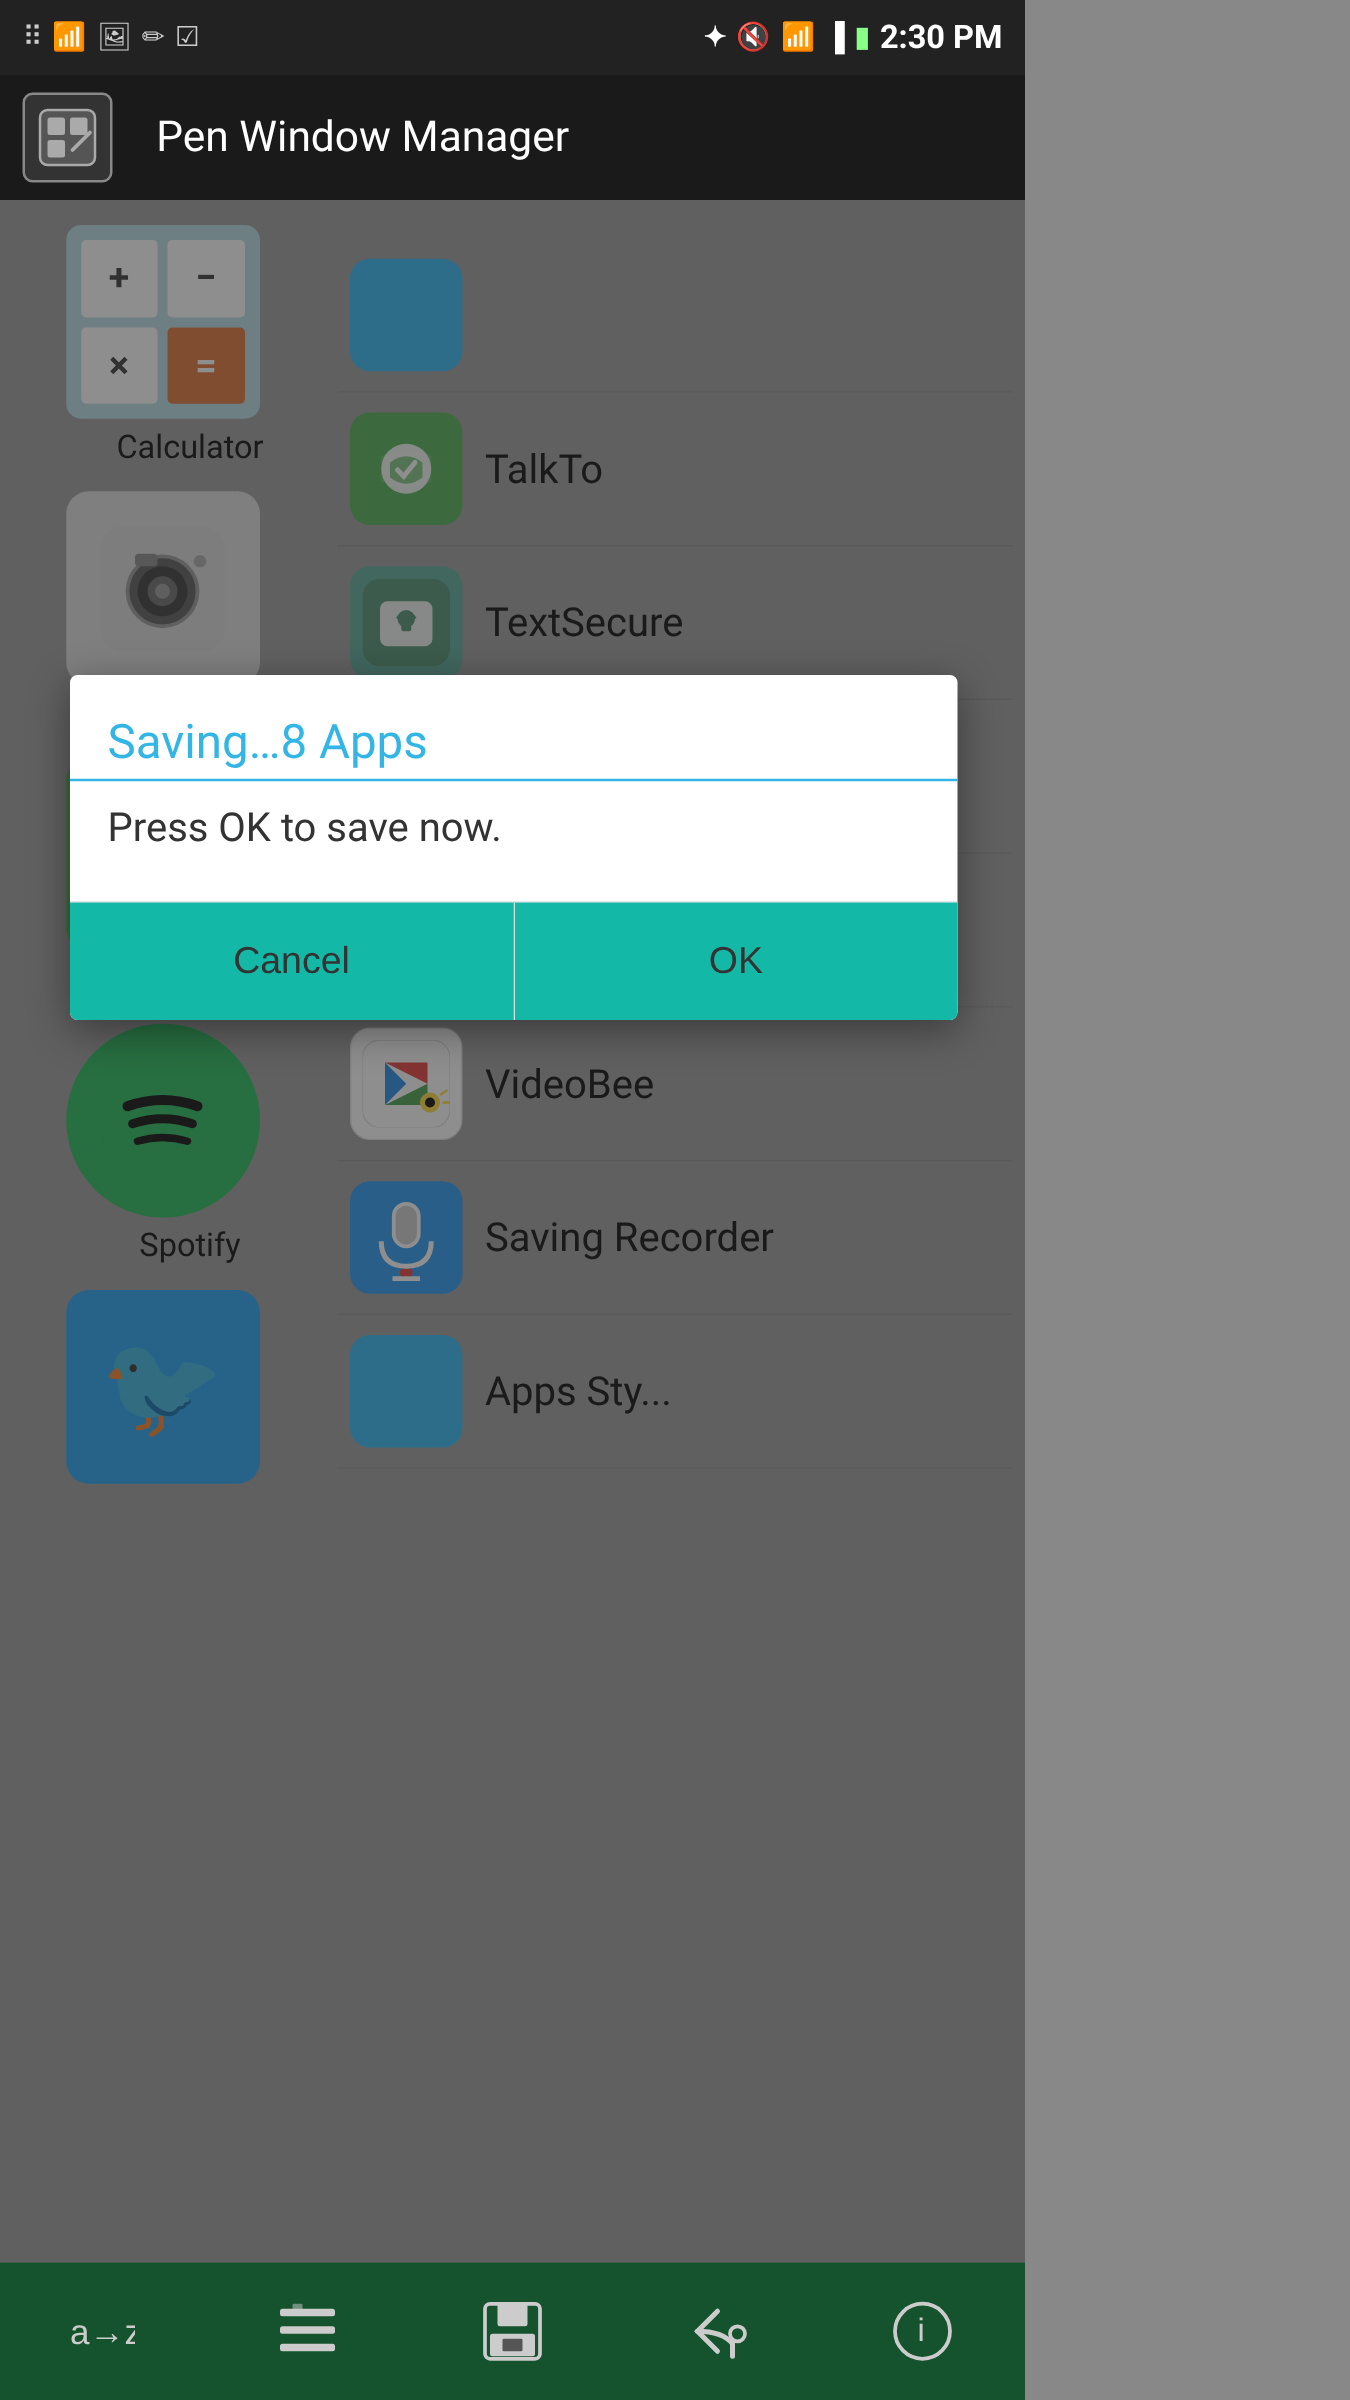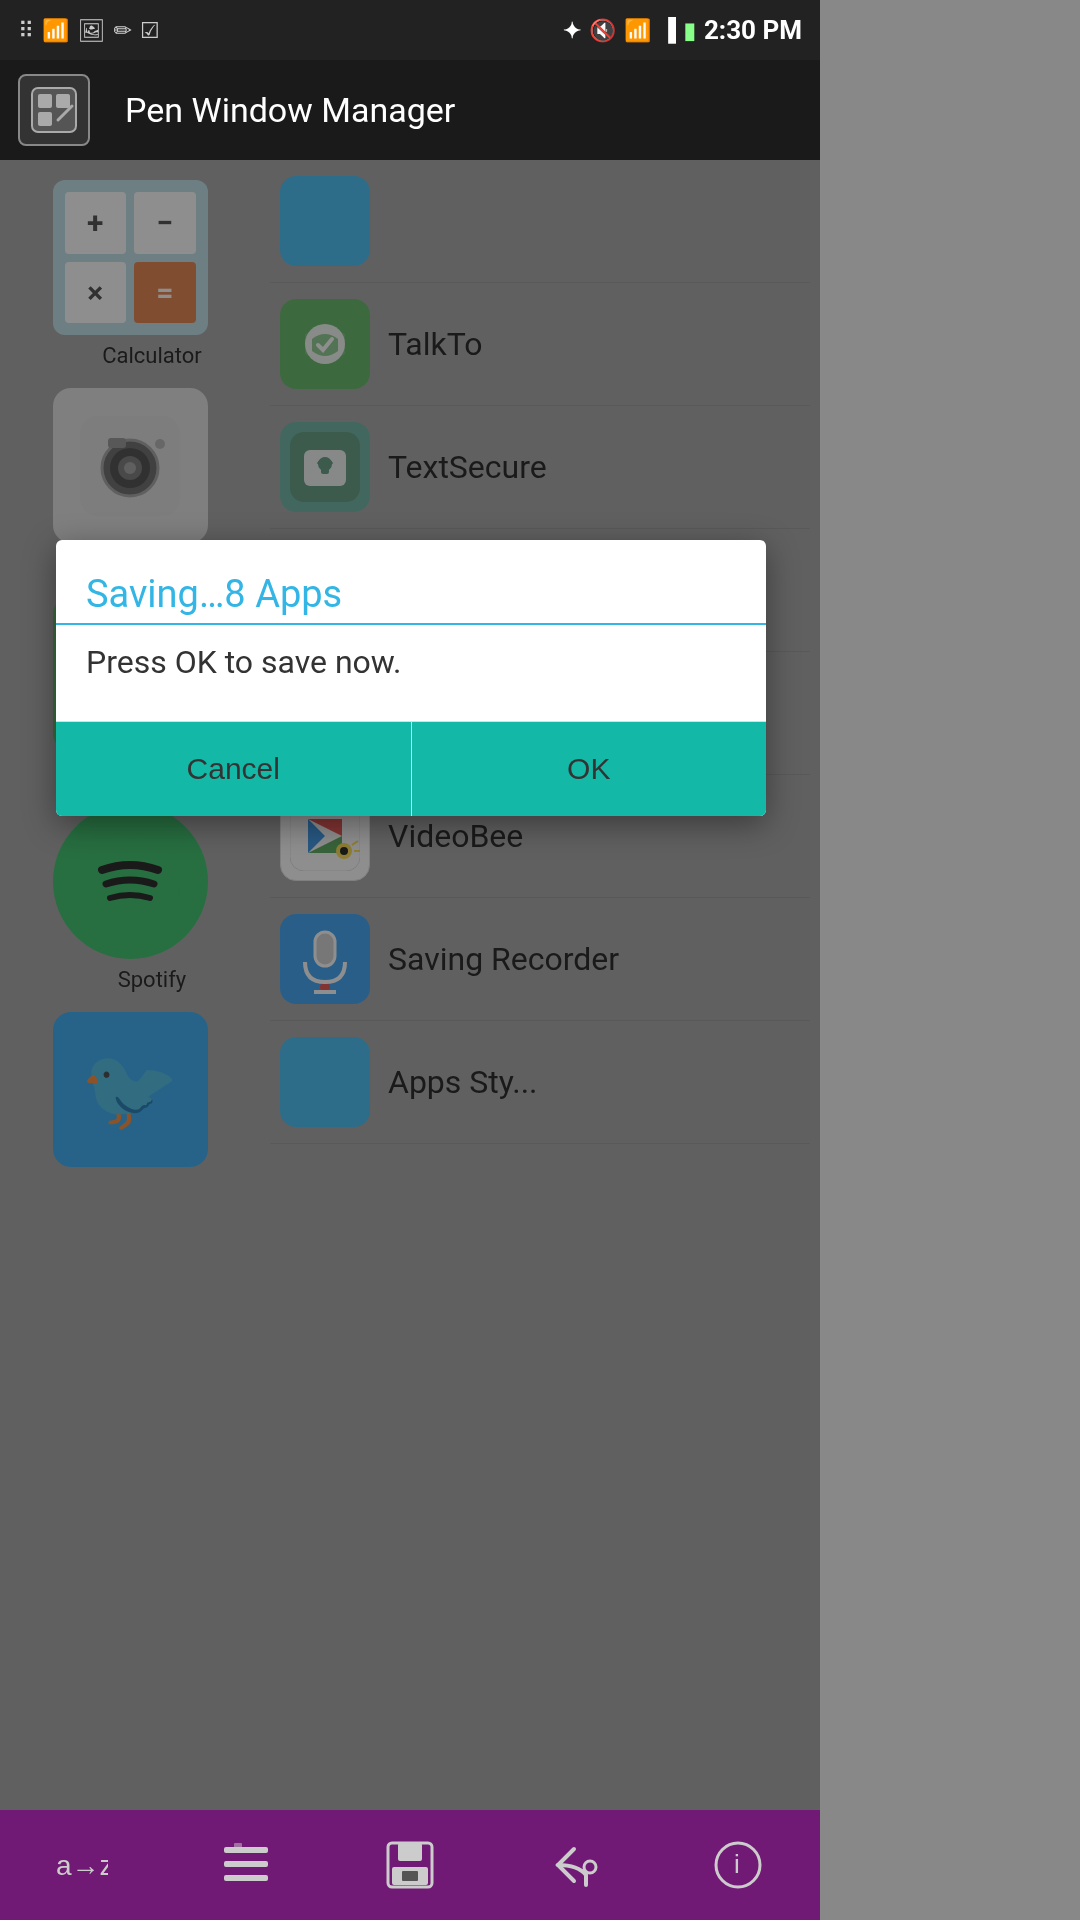--- a/index.html
+++ b/index.html
@@ -94,21 +94,21 @@
       align-items: center;
     }
     .app-item {
       display: flex;
       flex-direction: column;
       align-items: center;
       gap: 8px;
     }
     .app-label {
       color: #000;
-      font-size: 22px;
+      font-size: 26px;
       text-align: right;
       margin-left: 44px;
     }
 
     
     .camera-icon {
       background: #ddd;
       border-radius: 18px;
       width: 155px;
       height: 155px;
@@ -156,20 +156,21 @@
       font-size: 80px;
       color: #fff;
     }
 
     
     .right-col {
       flex: 1;
       padding: 0 10px;
       display: flex;
       flex-direction: column;
+      margin-top: 31px;
     }
     .app-list-item {
       display: flex;
       align-items: center;
       gap: 18px;
       padding: 16px 10px;
       border-bottom: 1px solid rgba(0,0,0,0.1);
     }
     .list-icon {
       width: 90px;
@@ -260,21 +261,21 @@
       border-right: 1px solid #ddd;
     }
 
     
     .bottom-bar {
       position: absolute;
       bottom: 0;
       left: 0;
       width: 100%;
       height: 110px;
-      background: #701a75;
+      background: #14532d;
       display: flex;
       align-items: center;
       justify-content: space-around;
       z-index: 10;
     }
     .bottom-btn {
       color: #ccc;
       font-size: 36px;
       display: flex;
       align-items: center;

